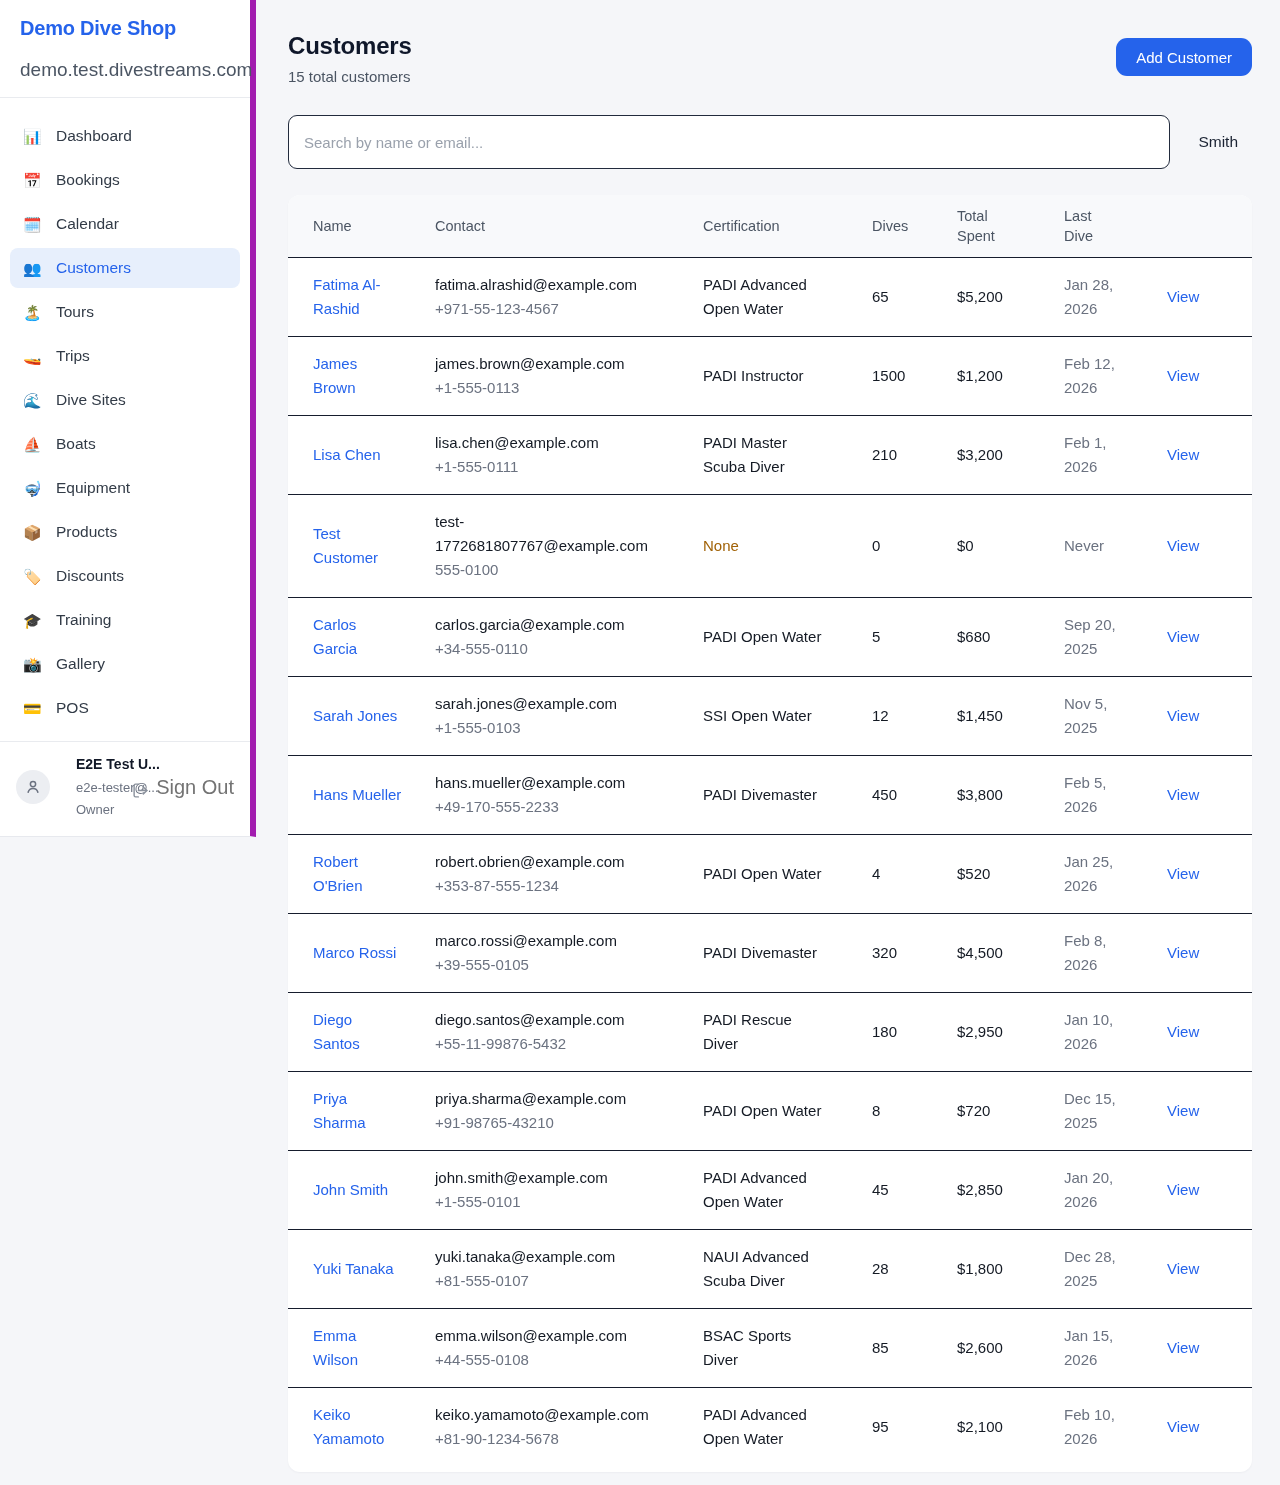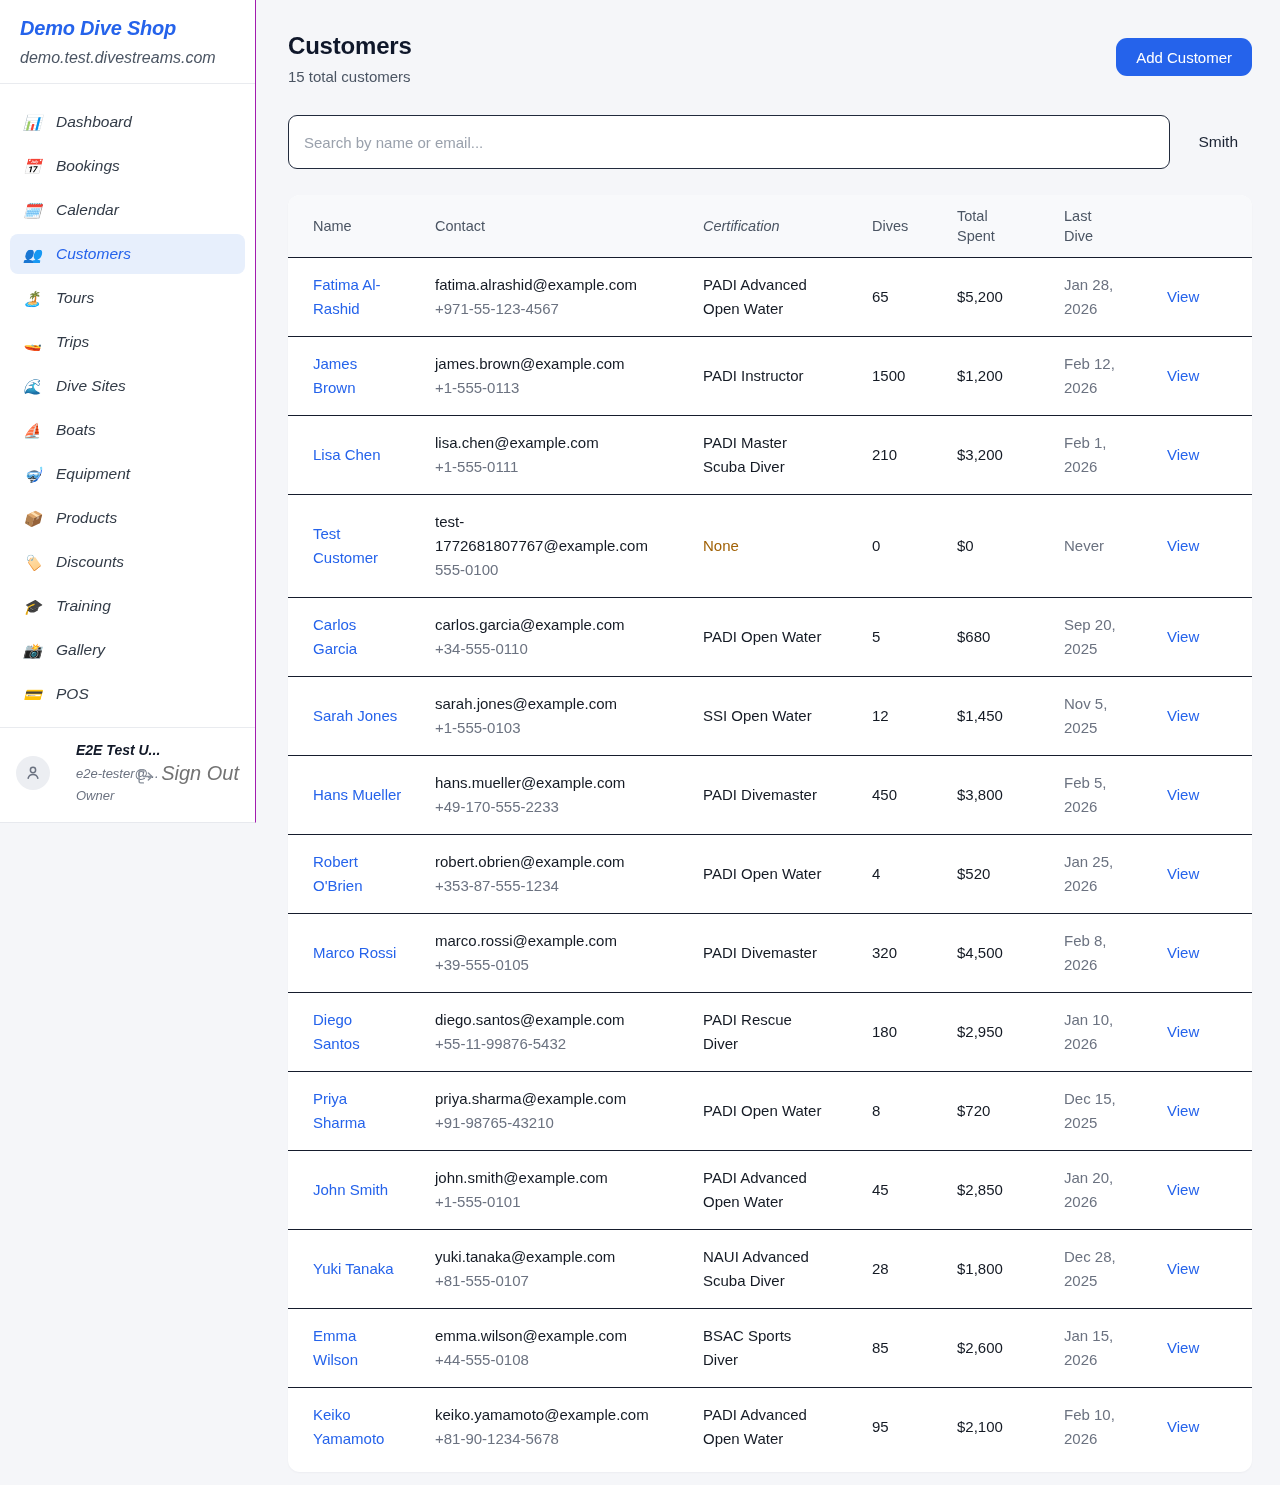--- a/index.html
+++ b/index.html
@@ -11,27 +11,26 @@
     min-height: 1485px;
     width: 1280px;
   }
   .app { display: flex; align-items: flex-start; min-height: 1485px; }
 
   
   .sidebar {
     width: 256px;
     flex: 0 0 256px;
     background: #ffffff;
-    border-right: 1px solid #a21caf;
+    border-right: 6px solid #a21caf;
     border-bottom: 1px solid #e7e9ee;
-    font-style: italic;
   }
   .brand { padding: 16px 20px 16px; border-bottom: 1px solid #e9ebef; }
   .brand-title { font-size: 20px; font-weight: 700; color: #2563eb; line-height: 24px; letter-spacing: -0.2px; }
-  .brand-domain { font-size: 16px; color: #4b5563; margin-top: 9px; }
+  .brand-domain { font-size: 19px; color: #4b5563; margin-top: 19px; }
   .nav { padding: 18px 10px 9px; }
   .nav-item {
     display: flex; align-items: center; gap: 12px;
     height: 40px; padding: 0 12px; margin-bottom: 4px;
     border-radius: 8px; font-size: 15.5px; color: #323b47;
     cursor: pointer;
   }
   .nav-item.active { background: #e7effc; color: #2563eb; }
   .nav-icon { width: 22px; text-align: center; font-size: 15px; line-height: 1; }
   .user-box {
@@ -79,21 +78,21 @@
   }
   table { width: 100%; border-collapse: collapse; table-layout: fixed; font-size: 15px; }
   thead th {
     background: #f8f9fb; text-align: left; font-weight: 400;
     color: #4b5563; font-size: 14.5px; line-height: 20px;
     padding: 11px 24px 11px 0; vertical-align: middle;
     border-bottom: 1px solid #161d2d;
   }
   th.w-name  { width: 147px; padding-left: 25px; }
   th.w-contact { width: 268px; }
-  th.w-cert  { width: 169px; font-style: italic; }
+  th.w-cert  { width: 169px; }
   th.w-dives { width: 85px; }
   th.w-spent { width: 107px; padding-right: 40px; }
   th.w-last  { width: 103px; padding-right: 50px; }
   th.w-view  { width: 85px; }
   tbody td {
     padding: 15px 24px 15px 0; vertical-align: middle; line-height: 24px;
   }
   tbody tr:not(:last-child) td { border-bottom: 1px solid #161d2d; }
   td.c-name { padding-left: 25px; padding-right: 32px; }
   td.c-contact { padding-right: 68px; }

